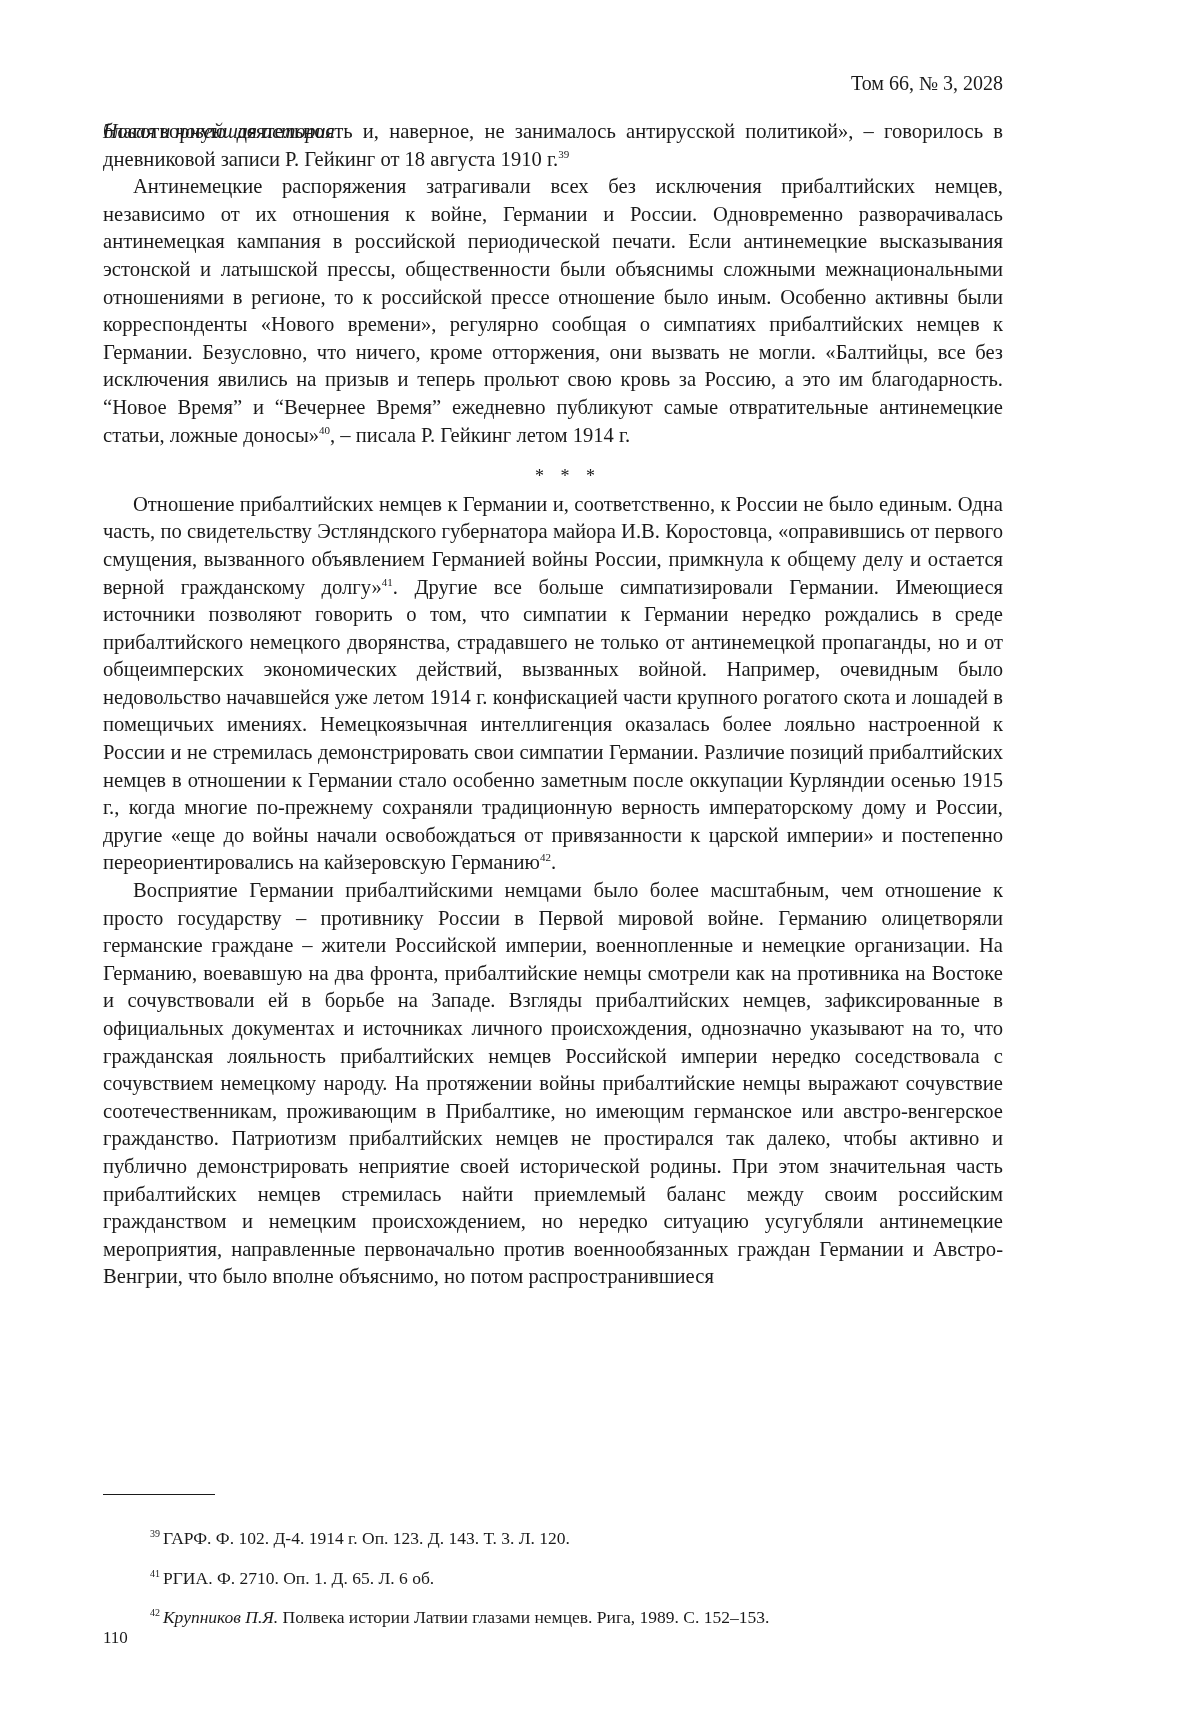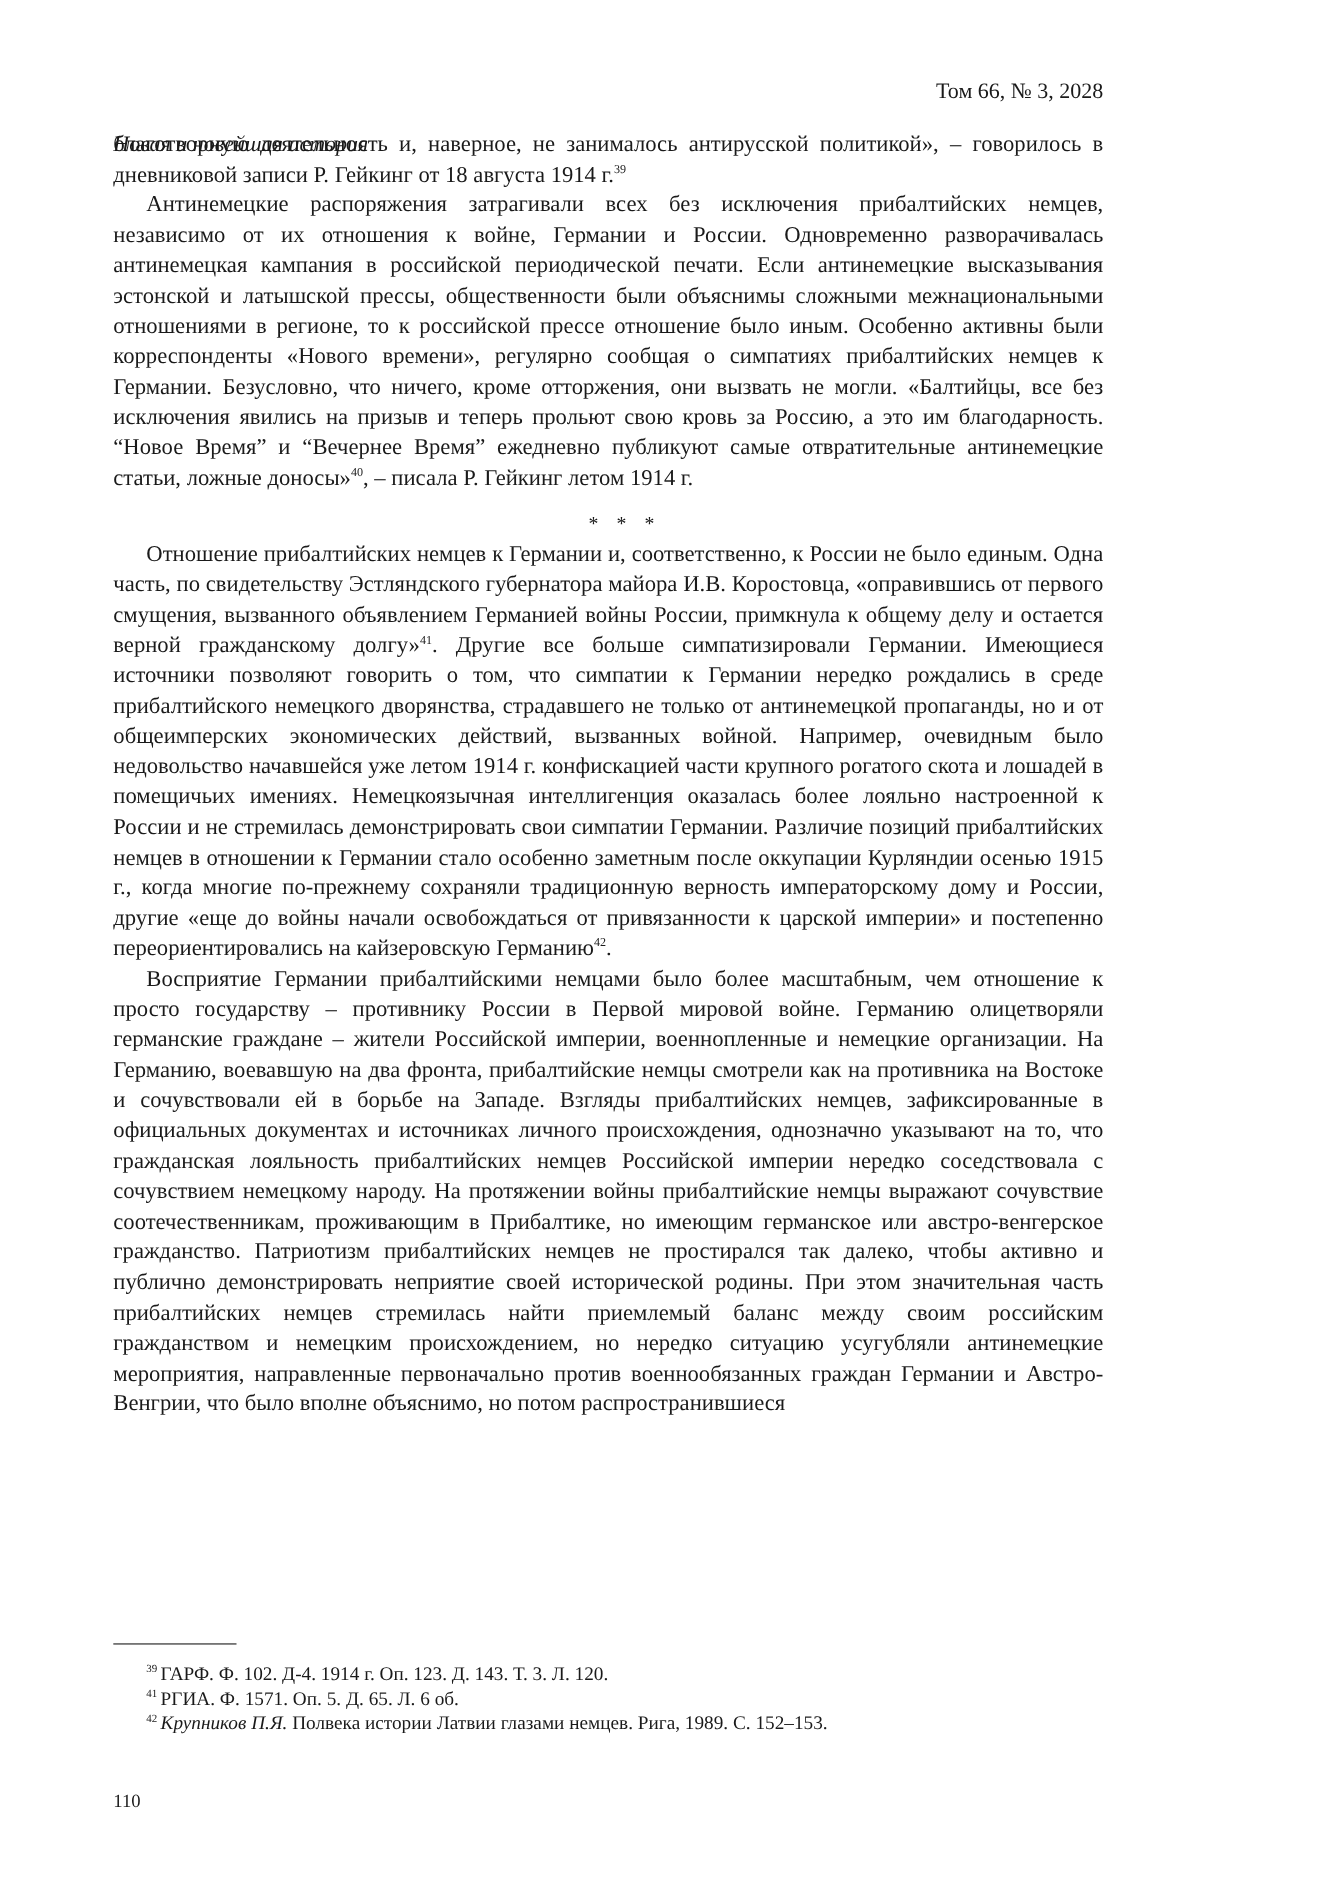--- a/index.html
+++ b/index.html
@@ -12,50 +12,50 @@
   .body { position: absolute; top: 118px; left: 0; width: 900px; font-size: 20.6px;
           line-height: 27.6px; text-align: justify; hyphens: manual; }
   .body p { margin: 0; text-indent: 30px; }
   .body p.cont { text-indent: 0; }
   sup { font-size: 11px; line-height: 0; vertical-align: super; }
   .stars { text-align: center; margin: 14px 0 7px 0; font-size: 18px; letter-spacing: 6px; text-indent: 0; }
   .gap { height: 14px; }
   .fn-rule { position: absolute; top: 1494px; left: 0; width: 112px; height: 0;
              border-top: 1.6px solid #1a1a1a; }
   .footnotes { position: absolute; top: 1510px; left: 30px; width: 870px; font-size: 17.5px; line-height: 22.5px; }
-  .footnotes .fn { margin: 0; }
+  .footnotes .fn { margin: 17px; }
   .footnotes .fn sup { font-size: 10px; margin-right: 3px; }
   .footnotes .author { font-style: italic; }
   .page-number { position: absolute; top: 1628px; left: 0; font-size: 17px; }
 </style>
 </head>
 <body>
 
 <div class="page">
 
   <div class="running-head">
     <span class="journal">Новая и новейшая история</span>
     <span class="issue">Том 66, № 3, 2028</span>
   </div>
 
   <div class="body">
-    <p class="cont"><span>благотворную деятельность и, наверное, не занималось антирусской политикой», – говорилось в дневниковой записи Р. Гейкинг от 18 августа 1914 г.</span><sup>39</sup></p>
+    <p class="cont"><span>благотворную деятельность и, наверное, не занималось антирусской политикой», – говорилось в дневниковой записи Р. Гейкинг от 18 августа 1910 г.</span><sup>39</sup></p>
 
     <p><span>Антинемецкие распоряжения затрагивали всех без исключения прибалтийских немцев, независимо от их отношения к войне, Германии и России. Одновременно разворачивалась антинемецкая кампания в российской периодической печати. Если антинемецкие высказывания эстонской и латышской прессы, общественности были объяснимы сложными межнациональными отношениями в регионе, то к российской прессе отношение было иным. Особенно активны были корреспонденты «Нового времени», регулярно сообщая о симпатиях прибалтийских немцев к Германии. Безусловно, что ничего, кроме отторжения, они вызвать не могли. «Балтийцы, все без исключения явились на призыв и теперь прольют свою кровь за Россию, а это им благодарность. “Новое Время” и “Вечернее Время” ежедневно публикуют самые отвратительные антинемецкие статьи, ложные доносы»</span><sup>40</sup><span>, – писала Р. Гейкинг летом 1914 г.</span></p>
 
     <div class="gap"></div>
     <p class="stars">* * *</p>
 
     <p><span>Отношение прибалтийских немцев к Германии и, соответственно, к России не было единым. Одна часть, по свидетельству Эстляндского губернатора майора И.В. Коростовца, «оправившись от первого смущения, вызванного объявлением Германией войны России, примкнула к общему делу и остается верной гражданскому долгу»</span><span id="p41wrap"><sup>41</sup><span>. Другие все больше симпатизировали Германии. Имеющиеся источники позволяют говорить о том, что симпатии к Германии нередко рождались в среде прибалтийского немецкого дворянства, страдавшего не только от антинемецкой пропаганды, но и от общеимперских экономических действий, вызванных войной. Например, очевидным было недовольство начавшейся уже летом 1914 г. конфискацией части крупного рогатого скота и лошадей в помещичьих имениях. Немецкоязычная интеллигенция оказалась более лояльно настроенной к России и не стремилась демонстрировать свои симпатии Германии. Различие позиций прибалтийских немцев в отношении к Германии стало особенно заметным после оккупации Курляндии осенью 1915 г., когда многие по-прежнему сохраняли традиционную верность императорскому дому и России, другие «еще до войны начали освобождаться от привязанности к царской империи» и постепенно переориентировались на кайзеровскую Германию</span><sup>42</sup><span>.</span></span></p>
 
     <p><span>Восприятие Германии прибалтийскими немцами было более масштабным, чем отношение к просто государству – противнику России в Первой мировой войне. Германию олицетворяли германские граждане – жители Российской империи, военнопленные и немецкие организации. На Германию, воевавшую на два фронта, прибалтийские немцы смотрели как на противника на Востоке и сочувствовали ей в борьбе на Западе. Взгляды прибалтийских немцев, зафиксированные в официальных документах и источниках личного происхождения, однозначно указывают на то, что гражданская лояльность прибалтийских немцев Российской империи нередко соседствовала с сочувствием немецкому народу. На протяжении войны прибалтийские немцы выражают сочувствие соотечественникам, проживающим в Прибалтике, но имеющим германское или австро-венгерское гражданство. Патриотизм прибалтийских немцев не простирался так далеко, чтобы активно и публично демонстрировать неприятие своей исторической родины. При этом значительная часть прибалтийских немцев стремилась найти приемлемый баланс между своим российским гражданством и немецким происхождением, но нередко ситуацию усугубляли антинемецкие мероприятия, направленные первоначально против военнообязанных граждан Германии и Австро-Венгрии, что было вполне объяснимо, но потом распространившиеся</span></p>
   </div>
 
   <div class="fn-rule"></div>
 
   <div class="footnotes">
     <p class="fn"><sup>39</sup><span>ГАРФ. Ф. 102. Д-4. 1914 г. Оп. 123. Д. 143. Т. 3. Л. 120.</span></p>
-    <p class="fn"><sup>41</sup><span>РГИА. Ф. 1571. Оп. 5. Д. 65. Л. 6 об.</span></p>
+    <p class="fn"><sup>41</sup><span>РГИА. Ф. 2710. Оп. 1. Д. 65. Л. 6 об.</span></p>
     <p class="fn"><sup>42</sup><span class="author">Крупников П.Я.</span><span> Полвека истории Латвии глазами немцев. Рига, 1989. С. 152–153.</span></p>
   </div>
 
   <div class="page-number">110</div>
 </div>
 
 </body></html>

